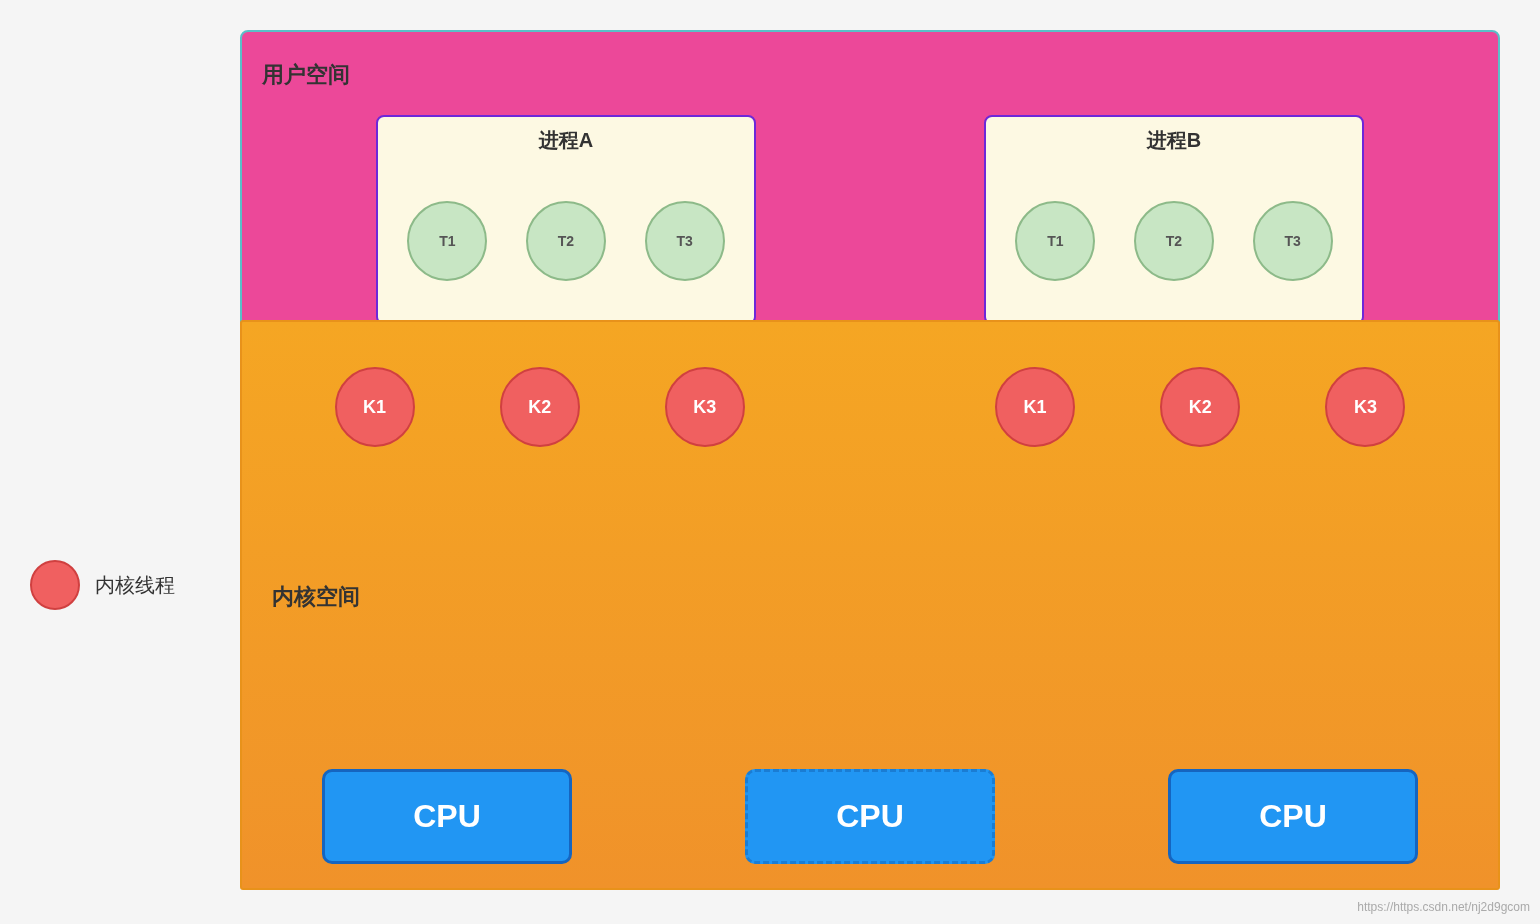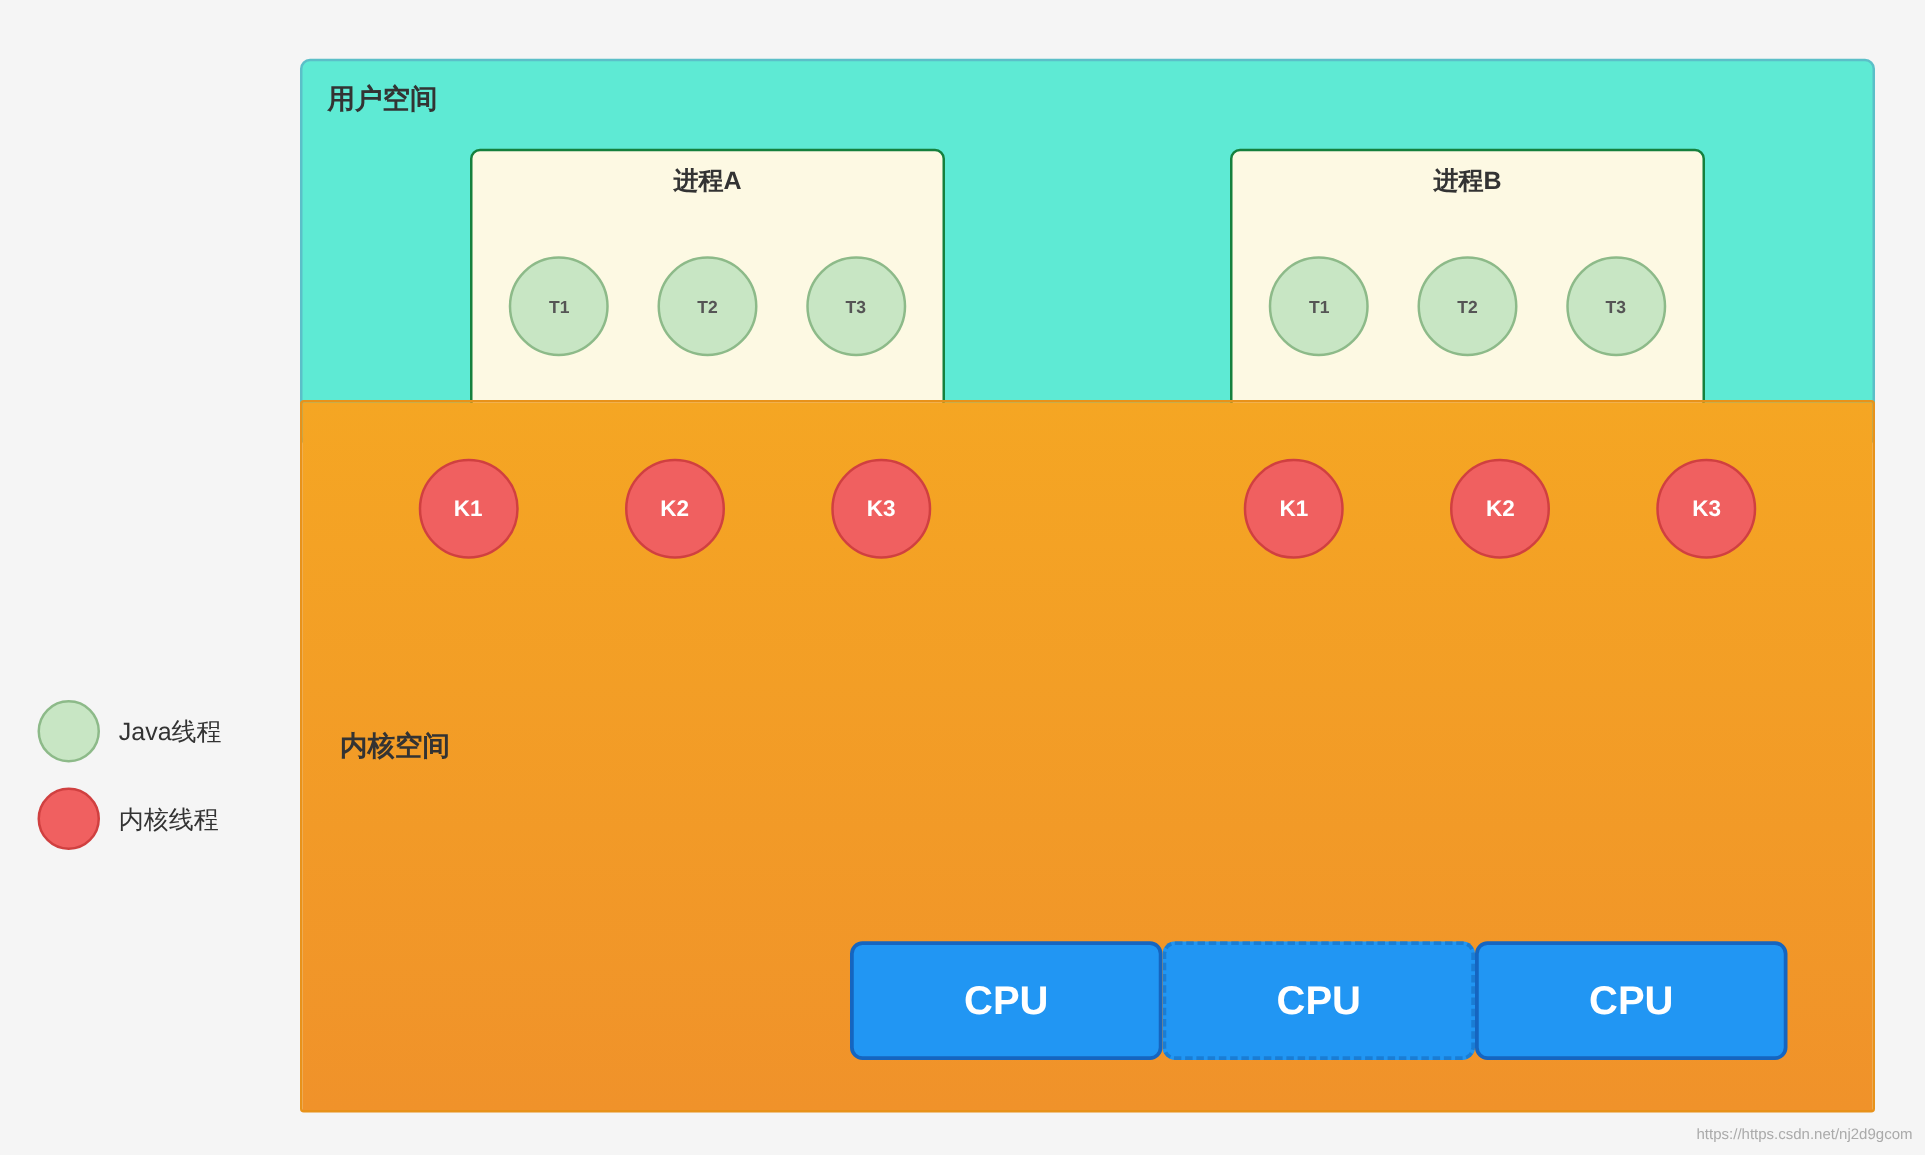--- a/index.html
+++ b/index.html
@@ -16,49 +16,49 @@
       position: absolute;
       left: 240px;
       top: 30px;
       width: 1260px;
       height: 860px;
     }
 
     
     .user-space {
       position: absolute;
-      top: 17px;
+      top: 0;
       left: 0;
       width: 1260px;
       height: 310px;
-      background: #5eead4;
+      background: #ec4899;
       border: 2px solid #5bbfc8;
       border-radius: 8px;
-      padding: 15px 20px;
+      padding: 28px 20px;
     }
 
     .user-space-label {
       font-size: 22px;
       font-weight: bold;
       color: #333;
       margin-bottom: 10px;
     }
 
     .processes-row {
       display: flex;
       justify-content: space-around;
       align-items: center;
       width: 100%;
       height: 240px;
     }
 
     
     .process-box {
       background: #fdf9e3;
-      border: 2px solid #15803d;
+      border: 2px solid #6d28d9;
       border-radius: 8px;
       width: 380px;
       height: 210px;
       display: flex;
       flex-direction: column;
       align-items: center;
       padding: 10px;
     }
 
     .process-label {
@@ -152,27 +152,26 @@
       align-items: center;
       justify-content: center;
       font-size: 22px;
       font-weight: bold;
       color: white;
     }
 
     
     .cpu-row {
       position: absolute;
-      bottom: 40px;
+      bottom: 24px;
       left: 0;
       width: 100%;
       display: flex;
-      justify-content: flex-end;
+      justify-content: space-between;
       padding: 0 80px;
-      margin-left: 12px;
     }
 
     .cpu-box {
       background: #2196f3;
       border: 3px solid #1565c0;
       border-radius: 10px;
       width: 250px;
       height: 95px;
       display: flex;
       align-items: center;
@@ -326,22 +325,18 @@
       <div class="cpu-box dashed">CPU</div>
       <div class="cpu-box">CPU</div>
     </div>
 
   </div>
 
 </div>
 
 <div class="legend">
   <div class="legend-item">
-    <div class="legend-circle-green"></div>
-    <span class="legend-text">Java线程</span>
-  </div>
-  <div class="legend-item">
     <div class="legend-circle-red"></div>
     <span class="legend-text">内核线程</span>
   </div>
 </div>
 
 <div class="watermark">https://https.csdn.net/nj2d9gcom</div>
 
 </body></html>

